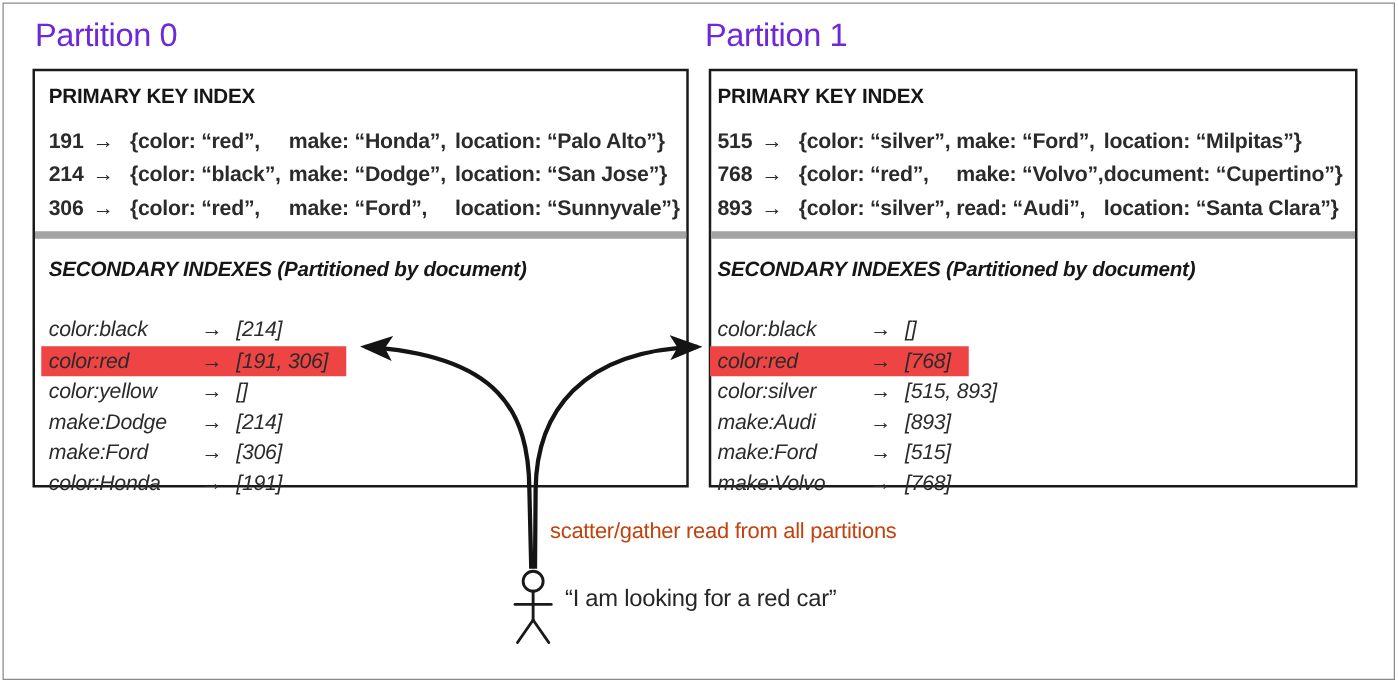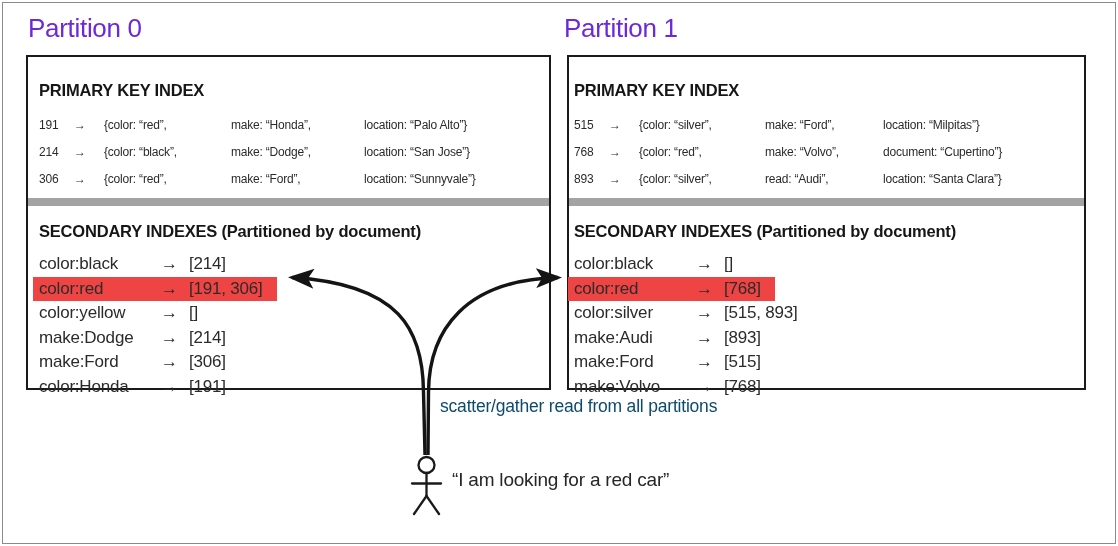--- a/index.html
+++ b/index.html
@@ -41,64 +41,65 @@
     box-sizing: border-box;
     background: #ffffff;
   }
   .pbox.b0 { left: 26px;  width: 525px; --c1: 127px; --c2: 133px; --pad: 11px; }
   .pbox.b1 { left: 567px; width: 519px; --c1: 126px; --c2: 118px; --pad: 5px; }
 
   .pk-section {
     height: 128px;
     box-sizing: border-box;
     padding: 10px 0 0 var(--pad);
-    margin-top: 13px;
   }
   .sec-section {
-    border-top: 8px solid #a3a3a3;
+    border-top: 6px solid #a3a3a3;
     padding: 15px 0 0 var(--pad);
+    font-style: italic;
   }
   .sect-header {
     font-size: 16.5px;
     font-weight: 700;
     line-height: 20px;
     color: #161616;
     letter-spacing: -0.2px;
     white-space: nowrap;
   }
   .pk-rows { margin-top: 12px; }
   .pk-row {
     display: grid;
     grid-template-columns: 35px 30px var(--c1) var(--c2) 1fr;
     line-height: 27px;
-    font-size: 12px;
-    letter-spacing: -0.2px;
-    white-space: nowrap;
-  }
-  .sec-rows { margin-top: 11px; }
+    font-size: 17px;
+    letter-spacing: -0.2px;
+    white-space: nowrap;
+    font-weight: bold;
+  }
+  .sec-rows { margin-top: 26px; }
   .sec-row {
     display: grid;
     grid-template-columns: 122px 28px auto;
     width: max-content;
     line-height: 22.5px;
     font-size: 17px;
     letter-spacing: -0.2px;
     white-space: nowrap;
     padding: 1px 14px 1px 6px;
     margin-left: -6px;
   }
   .sec-row.hl { background: #ef4444; }
 
   .scatter-label {
     position: absolute;
     left: 440px;
-    top: 396px;
+    top: 414px;
     font-size: 17.5px;
     letter-spacing: -0.2px;
-    color: #0c4a6e;
+    color: #c2410c;
     white-space: nowrap;
   }
   .user-quote {
     position: absolute;
     left: 452px;
     top: 469px;
     font-size: 19px;
     letter-spacing: -0.2px;
     color: #262626;
     white-space: nowrap;

